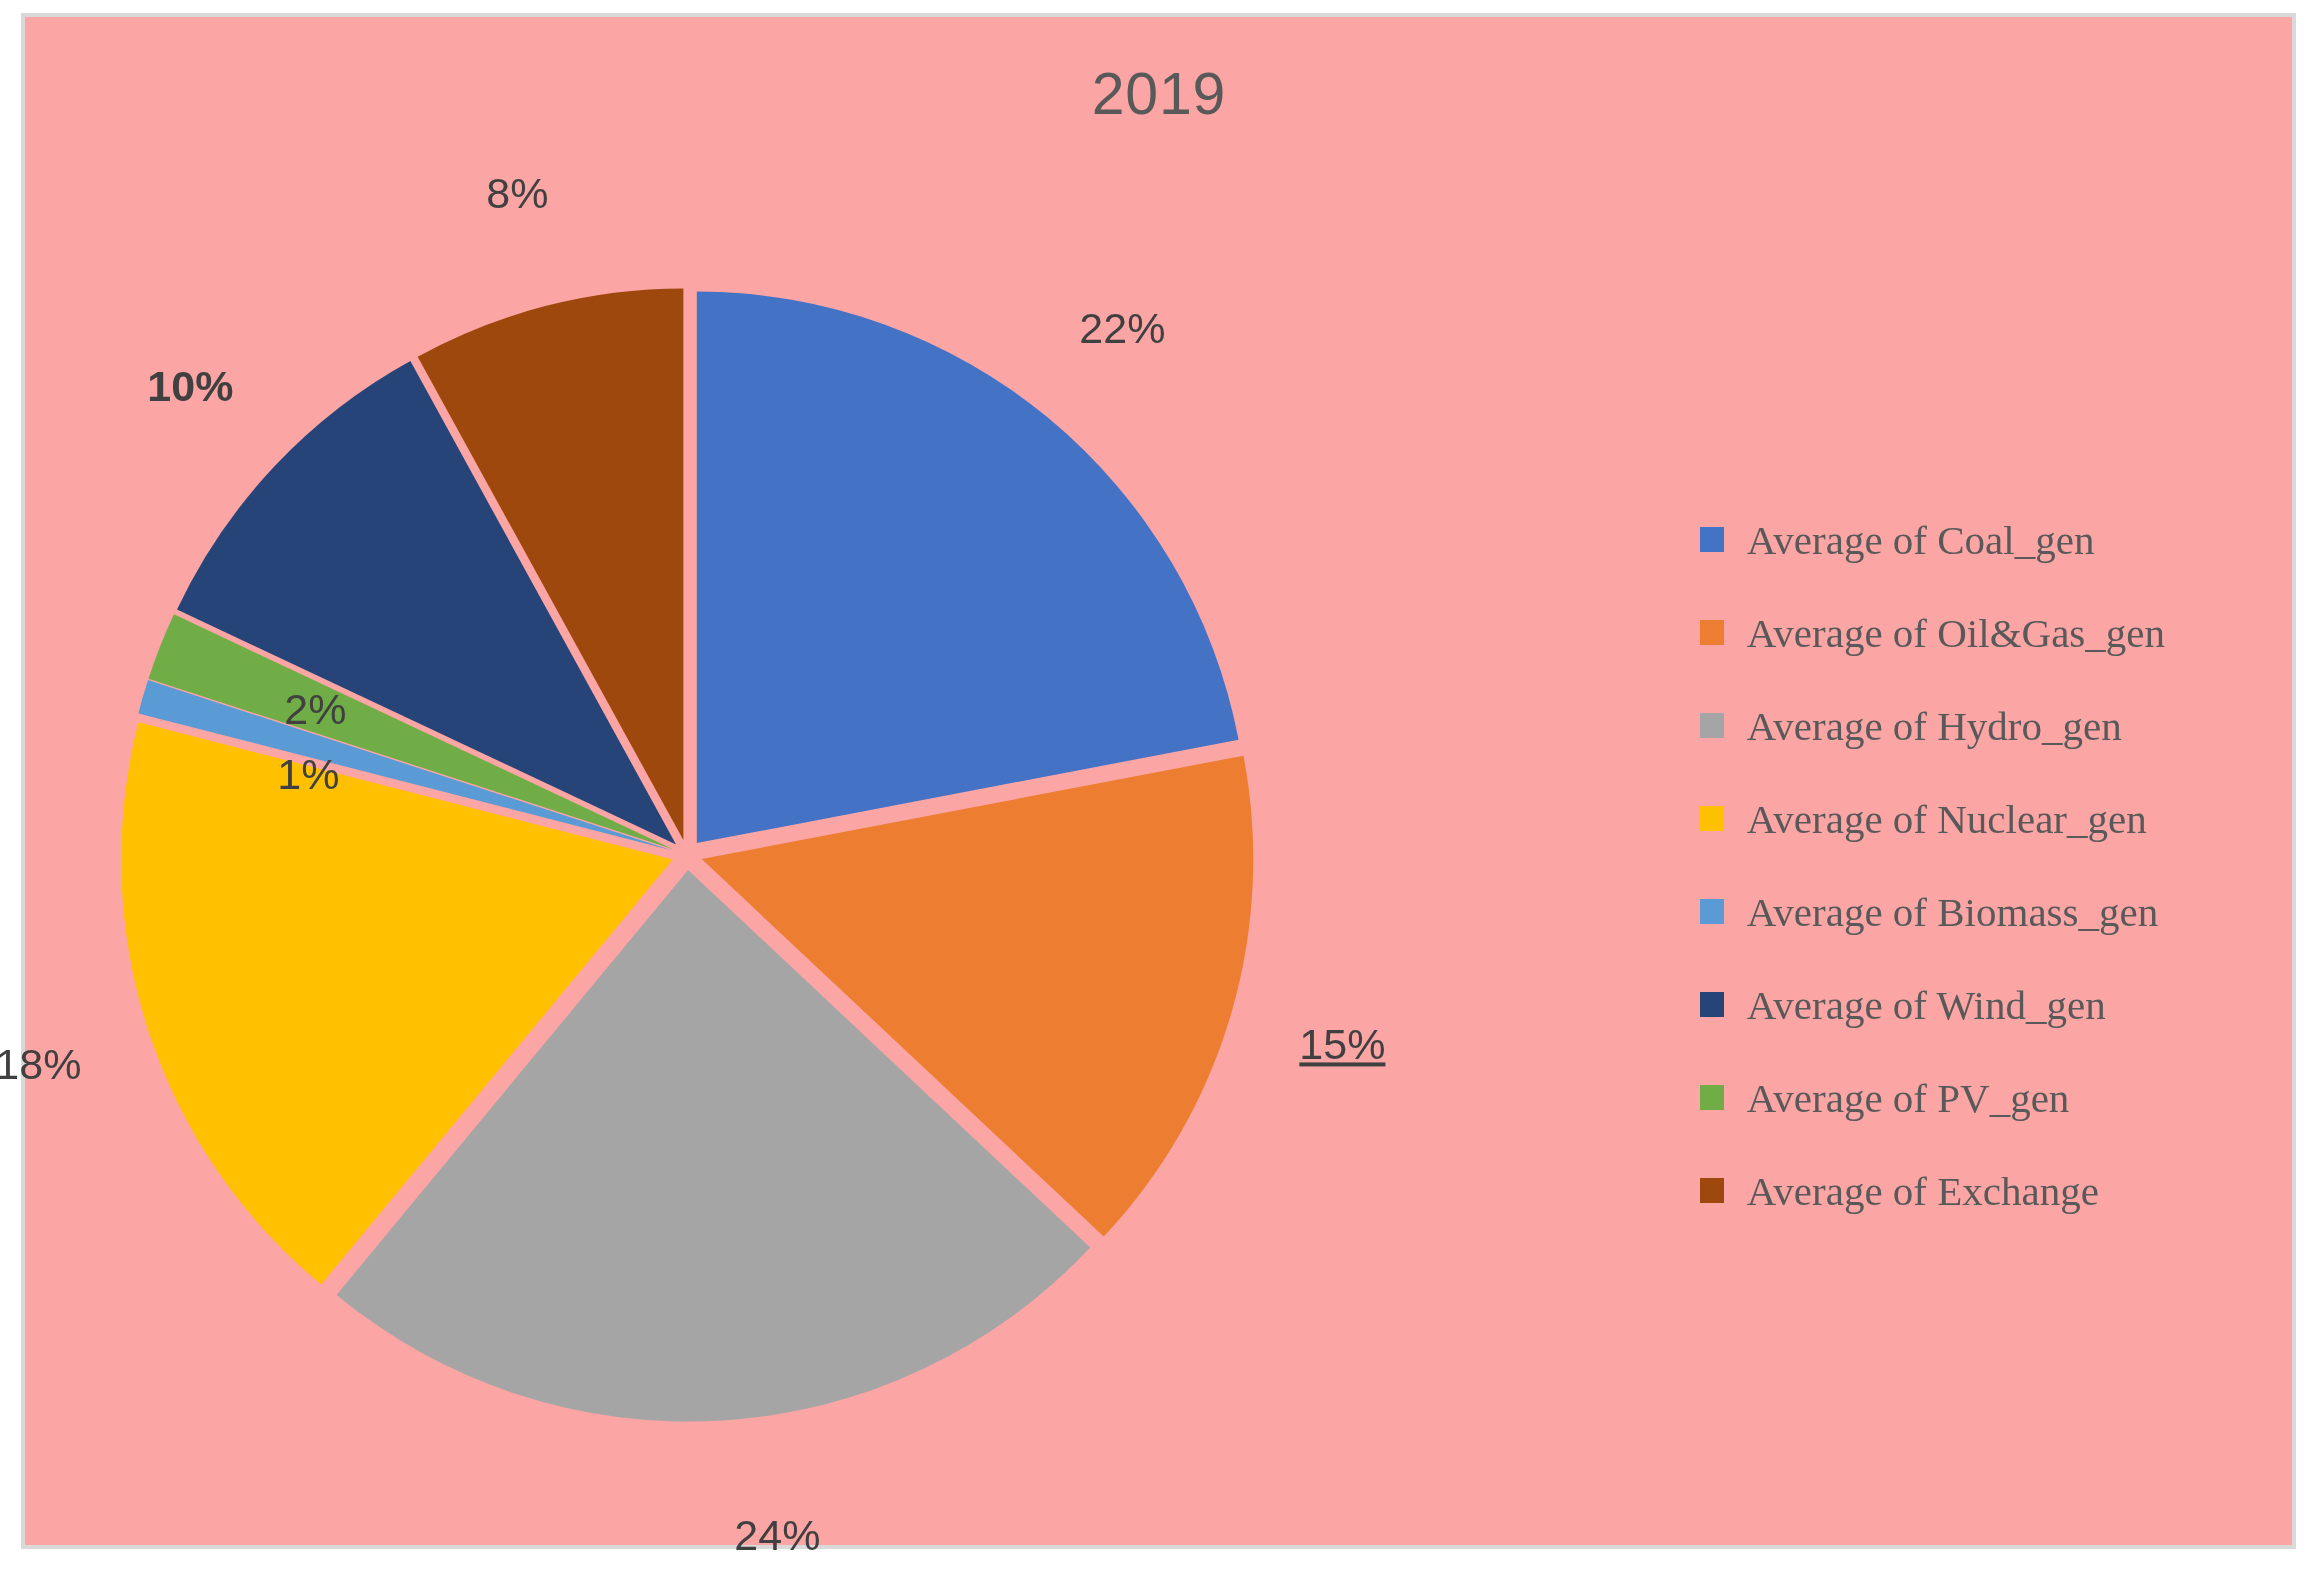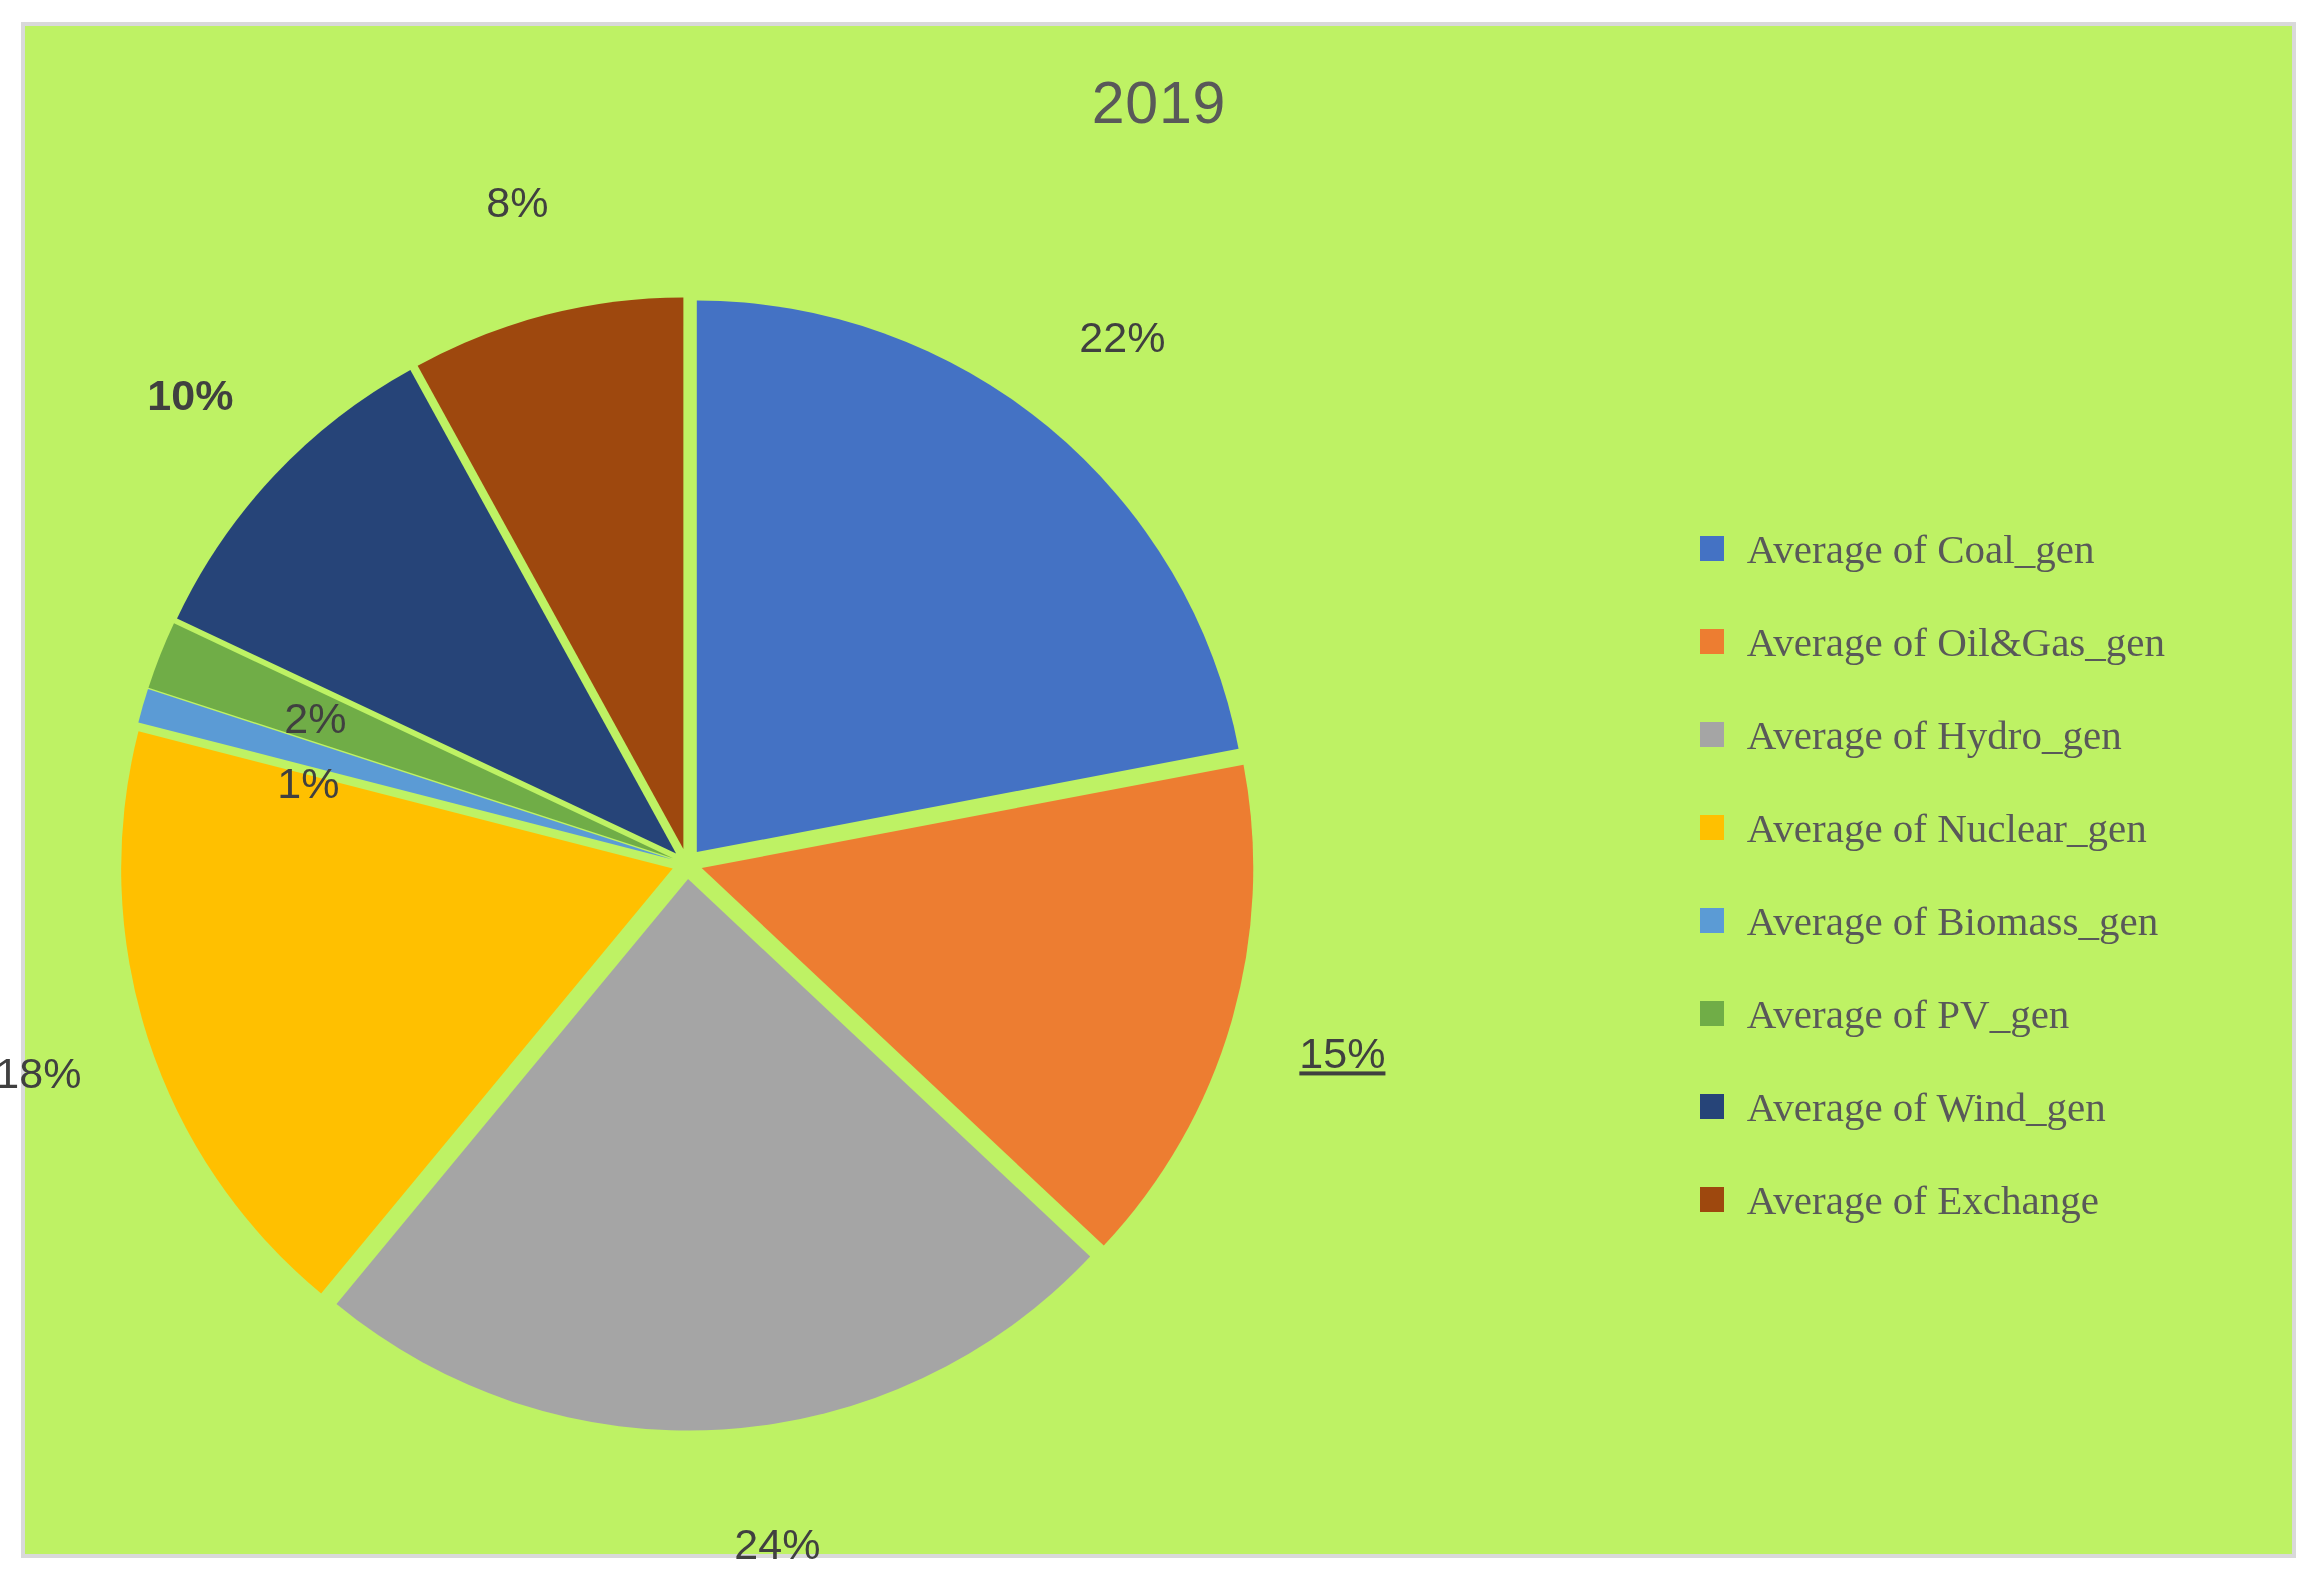--- a/index.html
+++ b/index.html
@@ -9,24 +9,24 @@
   }
   body {
     width: 2319px;
     height: 1574px;
     font-family: "Liberation Sans", sans-serif;
     overflow: hidden;
   }
   #chart-frame {
     position: absolute;
     left: 21.4px;
-    top: 22px;
+    top: 13px;
     width: 2275px;
     height: 1536px;
-    background: #bef264;
+    background: #fca5a5;
     border: 4.1px solid #D9D9D9;
     box-sizing: border-box;
   }
   #chart-title {
     position: absolute;
     left: 0;
     top: 43px;
     width: 100%;
     text-align: center;
     font-size: 59px;
@@ -136,26 +136,26 @@
       </div>
       <div class="legend-item">
         <span class="legend-swatch" style="background: rgb(255, 192, 0);"></span>
         <span class="legend-label">Average of Nuclear_gen</span>
       </div>
       <div class="legend-item">
         <span class="legend-swatch" style="background: rgb(91, 155, 213);"></span>
         <span class="legend-label">Average of Biomass_gen</span>
       </div>
       <div class="legend-item">
+        <span class="legend-swatch" style="background: rgb(38, 68, 120);"></span>
+        <span class="legend-label">Average of Wind_gen</span>
+      </div>
+      <div class="legend-item">
         <span class="legend-swatch" style="background: rgb(112, 173, 71);"></span>
         <span class="legend-label">Average of PV_gen</span>
-      </div>
-      <div class="legend-item">
-        <span class="legend-swatch" style="background: rgb(38, 68, 120);"></span>
-        <span class="legend-label">Average of Wind_gen</span>
       </div>
       <div class="legend-item">
         <span class="legend-swatch" style="background: rgb(158, 72, 14);"></span>
         <span class="legend-label">Average of Exchange</span>
       </div>
     </div>
 
 </div>
 
 

